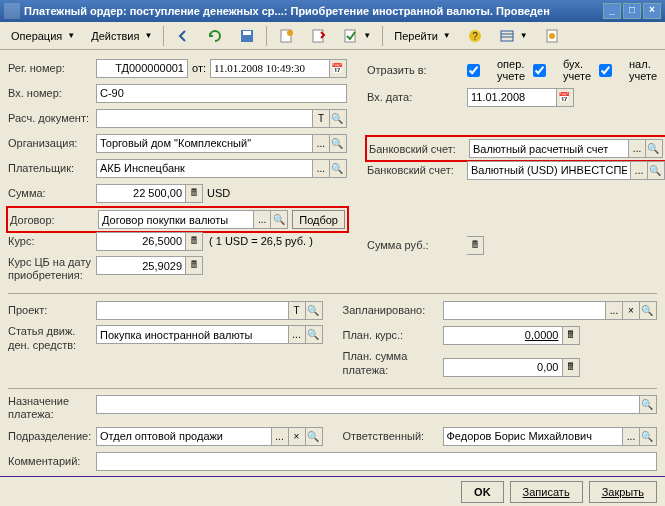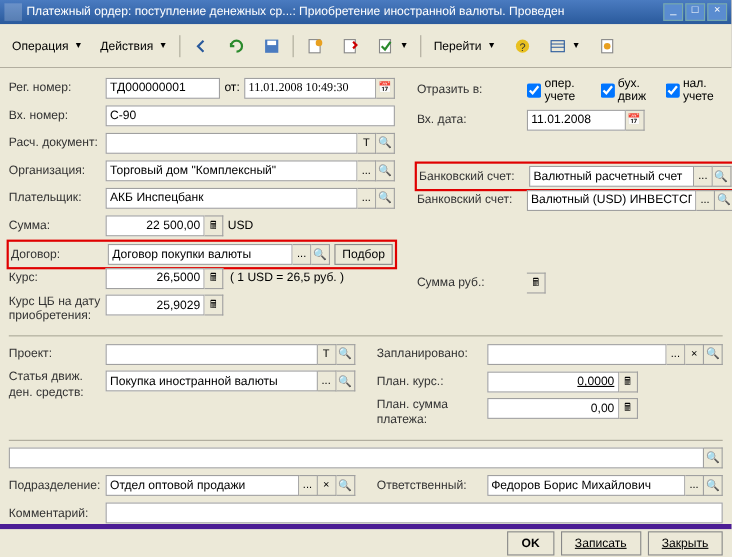--- a/index.html
+++ b/index.html
@@ -1,41 +1,41 @@
 <!DOCTYPE html>
 <html><head>
 <meta charset="utf-8">
 <style>
 * { box-sizing: border-box; margin: 0; padding: 0; }
 body { font-family: Tahoma, Arial, sans-serif; font-size: 11px; background: #d4d0c8; width: 665px; height: 506px; overflow: hidden; }
-.titlebar { background: linear-gradient(to bottom, #4a7bc0, #2a5a9c); color: white; height: 22px; display: flex; align-items: center; padding: 0 4px; font-weight: normal; font-size: 11px; }
+.titlebar { background: linear-gradient(to bottom, #4a7bc0, #2a5a9c); color: white; height: 22px; display: flex; align-items: center; padding: 0 4px; font-weight: bold; font-size: 11px; }
 .titlebar .icon { width: 16px; height: 16px; background: #fff3; margin-right: 4px; }
 .titlebar .title { flex: 1; white-space: nowrap; overflow: hidden; }
 .titlebar .winbtns { display: flex; gap: 2px; }
 .titlebar .winbtn { width: 18px; height: 16px; background: #5a8cd0; border: 1px solid #7aa; color: white; text-align: center; line-height: 12px; font-size: 10px; cursor: pointer; }
-.toolbar { background: #ece9d8; height: 40px; display: flex; align-items: center; padding: 2px 4px; gap: 2px; border-bottom: 1px solid #aca899; }
+.toolbar { background: #ece9d8; height: 28px; display: flex; align-items: center; padding: 2px 4px; gap: 2px; border-bottom: 1px solid #aca899; }
 .tbtn { height: 22px; padding: 2px 6px; background: transparent; border: 1px solid transparent; cursor: pointer; display: inline-flex; align-items: center; gap: 3px; font-size: 11px; }
 .tbtn .drop { font-size: 8px; margin-left: 2px; }
 .tsep { width: 1px; height: 20px; background: #aca899; margin: 0 2px; }
 .ticon { width: 16px; height: 16px; display: inline-block; }
 .body { padding: 8px 8px; background: #ece9d8; height: calc(506px - 22px - 28px - 30px); overflow: auto; }
 .row { display: flex; align-items: center; margin-bottom: 5px; min-height: 20px; }
 .col2 { display: flex; gap: 20px; }
 .col2 > div { flex: 1; }
 .lbl { width: 88px; flex-shrink: 0; color: #333; text-align: left; padding-right: 4px; }
 .lbl2 { width: 100px; }
 input[type="text"] { height: 19px; border: 1px solid #a0a0a0; padding: 0 3px; font-size: 11px; font-family: inherit; background: white; }
 .fbtn { width: 17px; height: 19px; background: #ece9d8; border: 1px solid #a0a0a0; border-left: none; cursor: pointer; font-size: 10px; display: inline-flex; align-items: center; justify-content: center; }
-.check { display: inline-flex; align-items: center; gap: 3px; margin-right: 8px; }
+.check { display: inline-flex; align-items: center; gap: 17px; margin-right: 8px; }
 .check input { width: 13px; height: 13px; }
 .hr { border: none; border-top: 1px solid #aca899; margin: 6px 0; }
 .redbox { border: 2px solid #e00000; padding: 2px; margin: -2px; }
 .num { text-align: right; }
 .note { color: #000; margin-left: 6px; white-space: nowrap; }
-.footer { position: absolute; bottom: 0; left: 0; right: 0; height: 30px; background: #ece9d8; border-top: 5px solid #4c1d95; display: flex; align-items: center; justify-content: flex-end; padding: 0 8px; gap: 6px; }
+.footer { position: absolute; bottom: 0; left: 0; right: 0; height: 30px; background: #ece9d8; border-top: 1px solid #4c1d95; display: flex; align-items: center; justify-content: flex-end; padding: 0 8px; gap: 6px; }
 .btn { height: 22px; padding: 0 12px; background: #ece9d8; border: 1px solid #888; cursor: pointer; font-size: 11px; }
 .btn.primary { font-weight: bold; }
 .ul { text-decoration: underline; }
 svg { display: block; }
 </style>
 </head>
 <body>
 
 <div class="titlebar">
   <span class="icon"></span>
@@ -119,21 +119,21 @@
         <circle cx="8" cy="8" r="3" fill="#e8a020"></circle>
       </svg>
     </button>
 </div>
 
 <div class="body">
   <div class="col2">
     <div>
       <div class="row">
         <span class="lbl">Рег. номер:</span>
-        <input type="text" style="width: 104px;" value="ТД000000001">
+        <input type="text" style="width: 92px; text-align: right;" value="ТД000000001">
         <span style="margin:0 4px">от:</span>
         <input type="text" style="width: 120px; font-family: Liberation Serif, serif;" value="11.01.2008 10:49:30">
         <button class="fbtn">📅</button>
       </div>
       <div class="row">
         <span class="lbl">Вх. номер:</span>
         <input type="text" style="flex: 1 1 0%;" value="С-90">
       </div>
       <div class="row">
         <span class="lbl">Расч. документ:</span>
@@ -180,21 +180,21 @@
     </div>
     <div>
       <div class="row">
         <span class="lbl lbl2">Отразить в:</span>
         <label class="check">
             <input type="checkbox" checked="" style="">
             <span>опер. учете</span>
           </label>
         <label class="check">
             <input type="checkbox" checked="" style="">
-            <span>бух. движ</span>
+            <span>бух. учете</span>
           </label>
         <label class="check">
             <input type="checkbox" checked="" style="">
             <span>нал. учете</span>
           </label>
       </div>
       <div class="row">
         <span class="lbl lbl2">Вх. дата:</span>
         <input type="text" style="width: 90px;" value="11.01.2008">
         <button class="fbtn">📅</button>
@@ -244,31 +244,32 @@
         <input type="text" style="flex: 1 1 0%;" value="">
         <button class="fbtn">...</button>
         <button class="fbtn">×</button>
         <button class="fbtn">🔍</button>
       </div>
       <div class="row">
         <span class="lbl lbl2">План. курс.:</span>
         <input type="text" class="num" style="width: 120px; text-decoration: underline;" value="0,0000">
         <button class="fbtn">🖩</button>
       </div>
-      <div class="row" style="align-items:flex-start">
+      <div class="row" style="align-items:flex-end">
         <span class="lbl lbl2" style="line-height:1.2">План. сумма платежа:</span>
         <input type="text" class="num" style="width: 120px;" value="0,00">
         <button class="fbtn">🖩</button>
       </div>
     </div>
   </div>
 
   <hr class="hr">
 
   <div class="row" style="align-items:flex-start">
+    <span class="lbl" style="line-height:1.2">Назначение платежа:</span>
     <input type="text" style="flex: 1 1 0%;" value="">
     <button class="fbtn">🔍</button>
   </div>
   <div class="col2">
     <div>
       <div class="row">
         <span class="lbl">Подразделение:</span>
         <input type="text" style="flex: 1 1 0%;" value="Отдел оптовой продажи">
         <button class="fbtn">...</button>
         <button class="fbtn">×</button>

